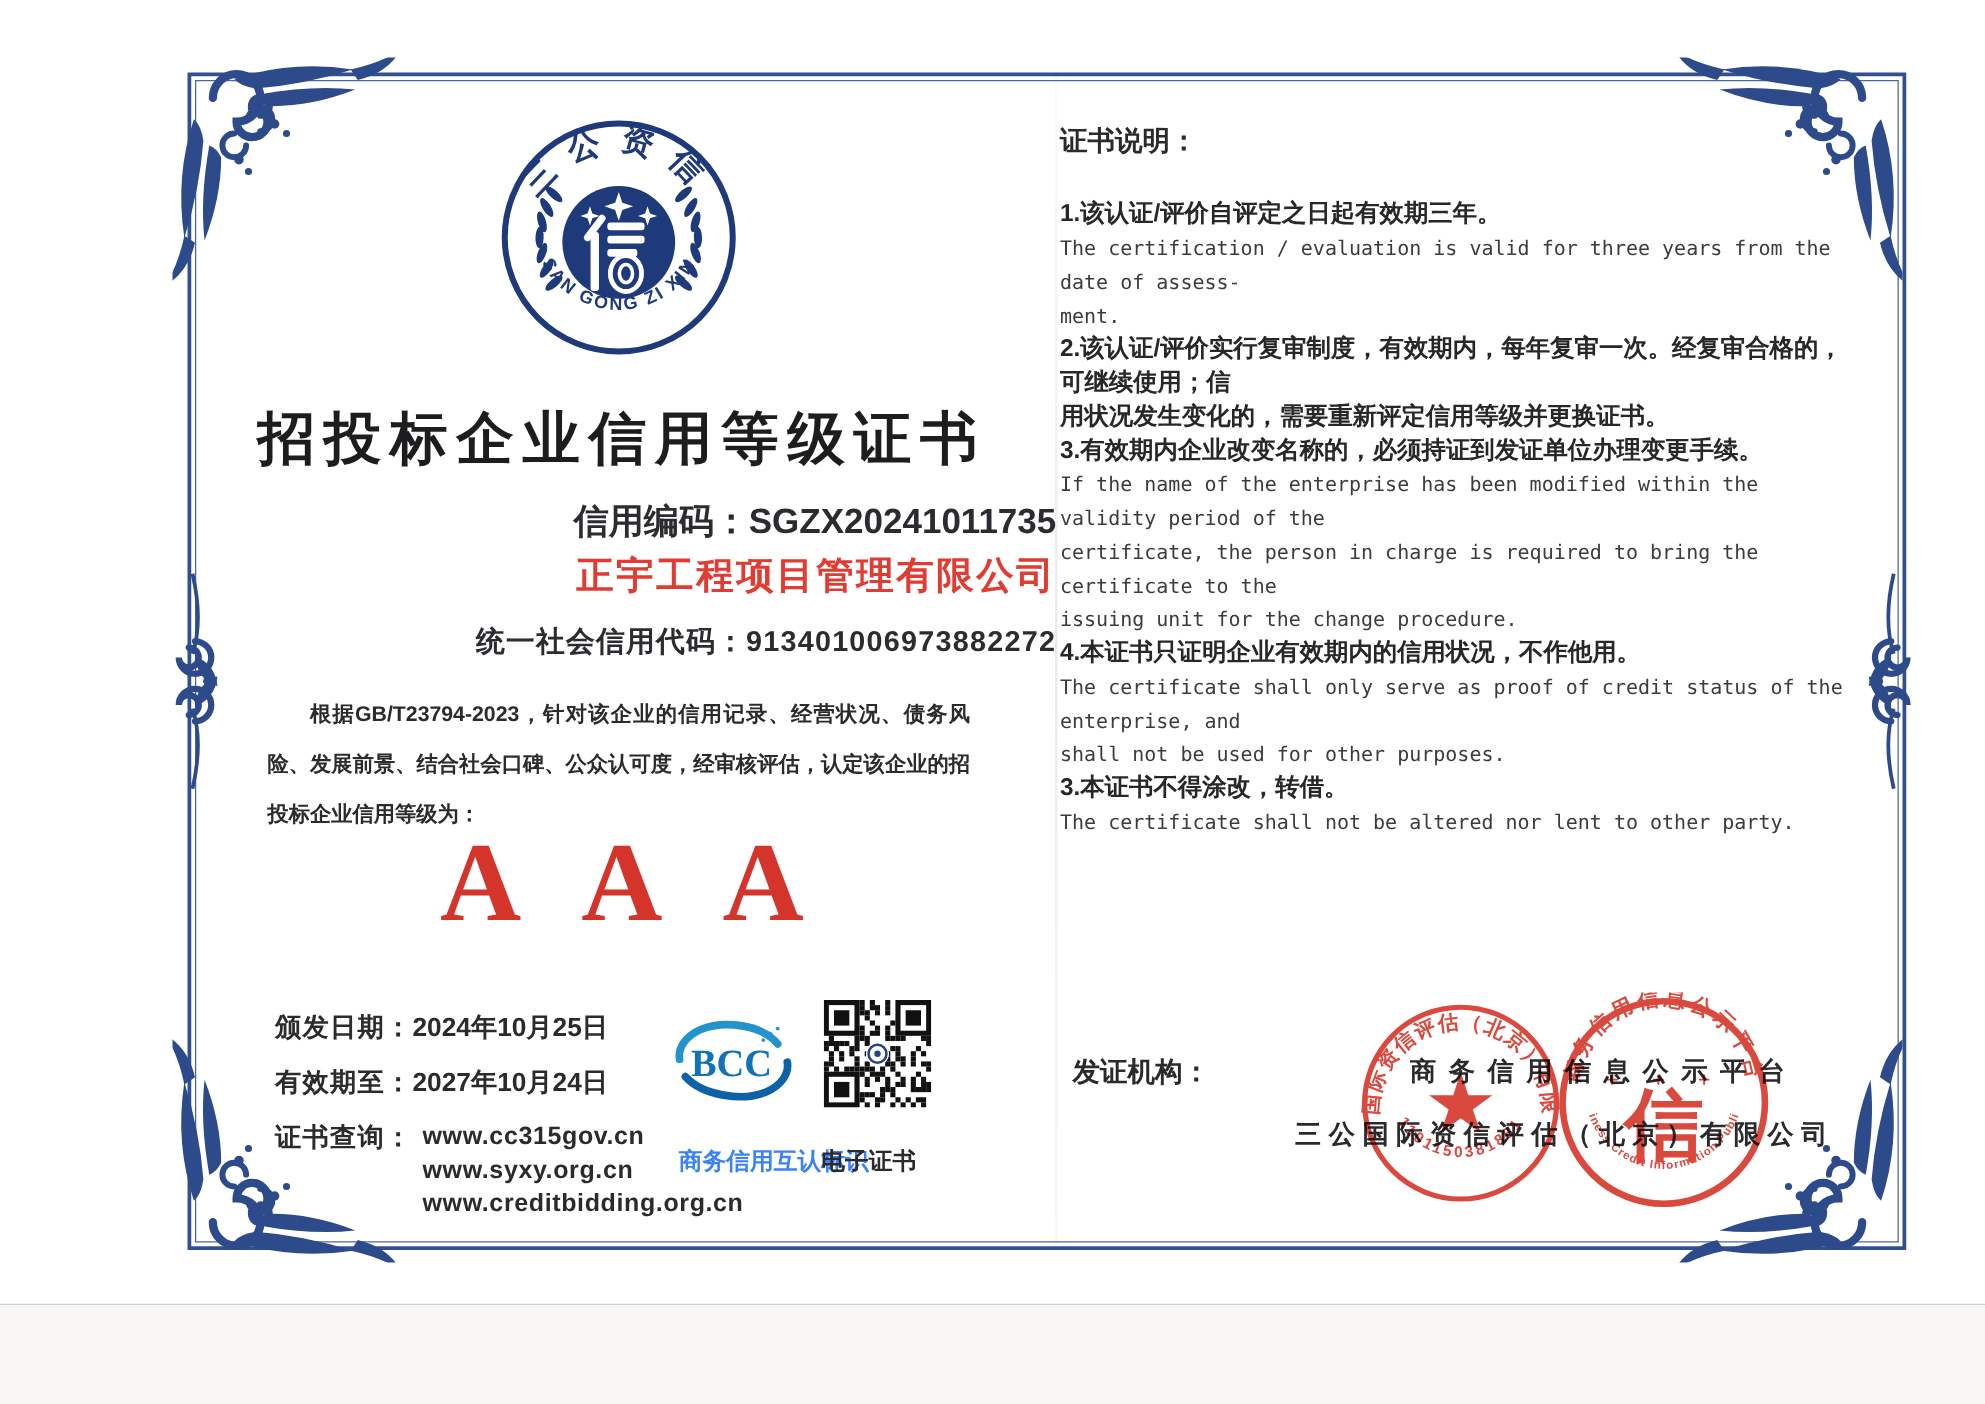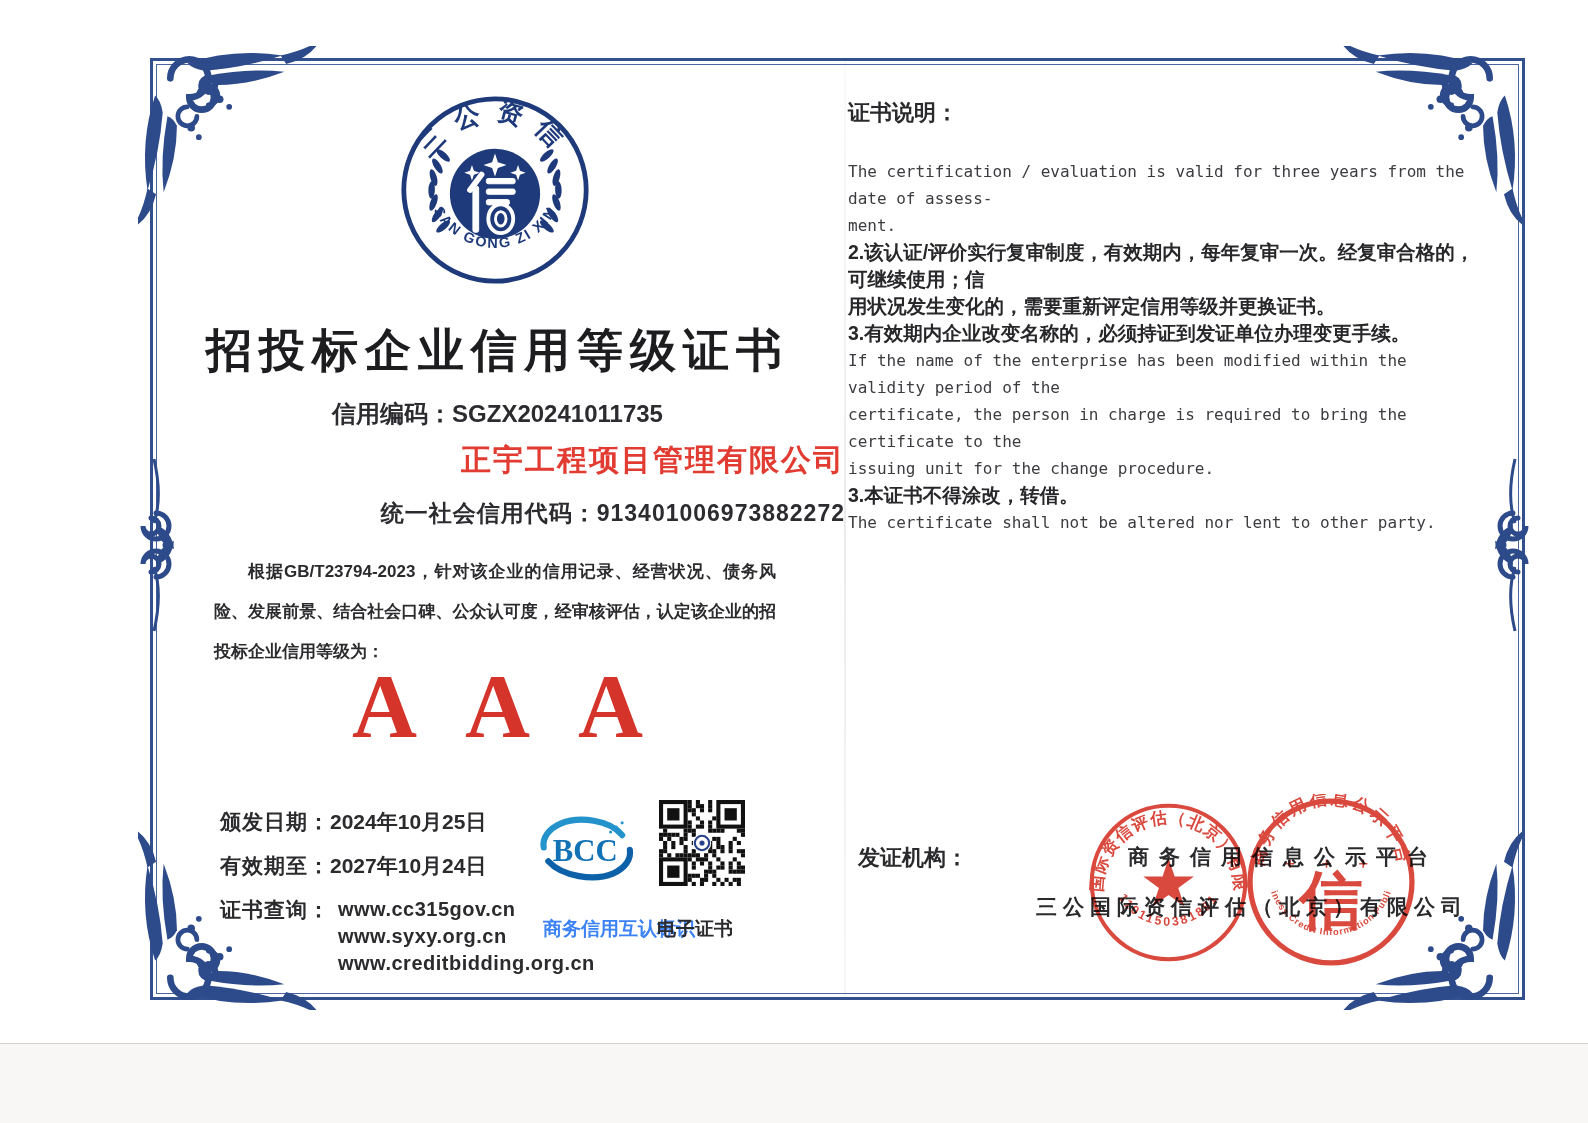--- a/index.html
+++ b/index.html
@@ -20,22 +20,22 @@
   .corner.bl{left:138px;top:820px;transform:scaleY(-1);}
   .corner.br{left:1332px;top:820px;transform:scale(-1,-1);}
   .edge-orn{position:absolute;width:44px;height:180px;}
   .edge-orn.left{left:132px;top:455px;}
   .edge-orn.right{left:1493px;top:455px;transform:scaleX(-1);}
   
   .logo{position:absolute;left:399px;top:94px;width:192px;height:192px;}
   .title{position:absolute;left:150px;top:320px;width:695px;text-align:center;
          font-family:"Liberation Serif",serif;font-weight:700;font-size:46px;
          letter-spacing:7px;color:#1d1d20;}
-  .credit-code{position:absolute;left:150px;top:398px;width:695px;text-align:center;
-         font-size:24px;font-weight:700;color:#2c2c30;}
+  .credit-code{position:absolute;left:150px;top:398px;width:695px;text-align:right;
+         font-size:28px;font-weight:700;color:#2c2c30;}
   .company{position:absolute;left:150px;top:440px;width:695px;text-align:right;
          font-size:30px;font-weight:700;color:#e23b31;letter-spacing:2px;}
   .uscc{position:absolute;left:150px;top:498px;width:695px;text-align:right;
          font-size:23px;font-weight:700;color:#2c2c30;letter-spacing:1px;}
   .statement{position:absolute;left:214px;top:552px;width:562px;font-size:17px;
          font-weight:600;color:#2b2b2e;line-height:40px;text-align:justify;text-indent:2em;}
   .rating{position:absolute;left:150px;top:655px;width:695px;text-align:center;
          font-family:"Liberation Serif",serif;font-weight:700;font-size:90px;
          color:#d5342b;letter-spacing:48px;padding-left:48px;box-sizing:border-box;}
   .issue-row{position:absolute;left:220px;font-size:21px;font-weight:700;color:#2b2b2e;}
@@ -352,34 +352,40 @@
       <circle cx="42" cy="42" r="7" fill="none" stroke="#27418b" stroke-width="2"></circle>
       <circle cx="42" cy="42" r="2.5" fill="#27418b"></circle>
     </g>
   </svg>
   <div class="qr-label">电子证书</div>
 
   <div class="notes-head">证书说明：</div>
 
   <div class="notes">
     <div>
+      <div class="note-zh">1.该认证/评价自评定之日起有效期三年。</div>
       <div class="note-en">The certification / evaluation is valid for three years from the date of assess-
 ment.</div>
     </div>
     <div>
       <div class="note-zh">2.该认证/评价实行复审制度，有效期内，每年复审一次。经复审合格的，可继续使用；信
 用状况发生变化的，需要重新评定信用等级并更换证书。</div>
     </div>
     <div>
       <div class="note-zh">3.有效期内企业改变名称的，必须持证到发证单位办理变更手续。</div>
       <div class="note-en">If the name of the enterprise has been modified within the validity period of the
 certificate, the person in charge is required to bring the certificate to the
 issuing unit for the change procedure.</div>
     </div>
     <div>
+      <div class="note-zh">4.本证书只证明企业有效期内的信用状况，不作他用。</div>
+      <div class="note-en">The certificate shall only serve as proof of credit status of the enterprise, and
+shall not be used for other purposes.</div>
+    </div>
+    <div>
       <div class="note-zh">3.本证书不得涂改，转借。</div>
       <div class="note-en">The certificate shall not be altered nor lent to other party.</div>
     </div>
   </div>
 
   <div class="issuer-label">发证机构：</div>
   <div class="issuer-line1">商务信用信息公示平台</div>
   <div class="issuer-line2">三公国际资信评估（北京）有限公司</div>
 
   <svg class="seal seal-a" viewBox="0 0 200 200">

